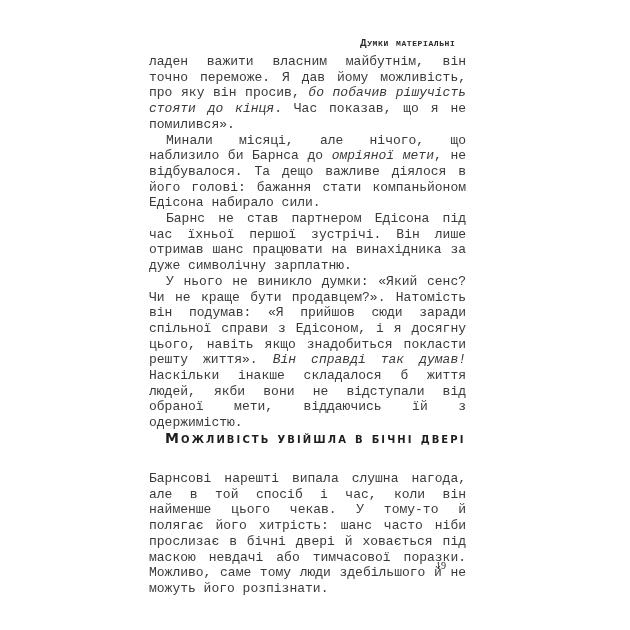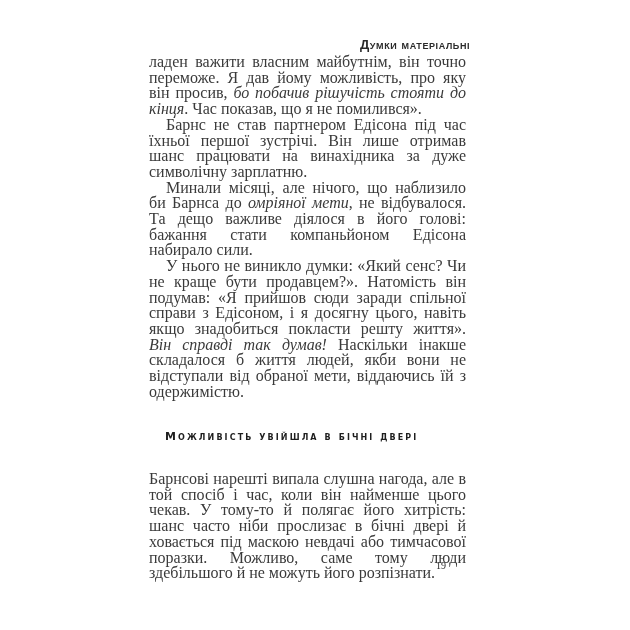--- a/index.html
+++ b/index.html
@@ -18,53 +18,53 @@
       left: 0; top: 0;
       width: 630px; height: 630px;
       background: #ffffff;
     }
     .running-head {
       position: absolute;
       top: 37px;
       left: 360px;
       width: 90px;
       text-align: right;
-      font-family: Liberation Sans, sans-serif;
-      font-size: 13px;
+      font-family: Liberation Mono, monospace;
+      font-size: 11px;
       font-weight: bold;
       font-variant: small-caps;
       letter-spacing: 0.6px;
       color: #2a2a2a;
       white-space: nowrap;
     }
     .text-block {
       position: absolute;
       left: 149px;
       width: 317px;
-      font-family: Liberation Serif, serif;
-      font-size: 16px;
+      font-family: Liberation Mono, monospace;
+      font-size: 13px;
       line-height: 15.7px;
       color: #3a3a3a;
       text-align: justify;
     }
     .block-top { top: 54px; }
     .block-bottom { top: 462px; margin-top: 9px; }
     .text-block p {
       margin: 0;
       text-indent: 0;
       hyphens: manual;
     }
     .text-block p.indent { text-indent: 17px; }
     .text-block em { font-style: italic; }
     .section-heading {
       position: absolute;
       top: 430px;
       left: 165px;
       font-family: "DejaVu Sans", sans-serif;
-      font-size: 11px;
+      font-size: 14px;
       font-weight: bold;
       font-variant: small-caps;
       letter-spacing: 2.1px;
       color: #1e1e1e;
       white-space: nowrap;
     }
     .page-number {
       position: absolute;
       top: 560px;
       left: 436px;
@@ -74,22 +74,22 @@
     }
   </style>
 </head>
 <body>
 
 <div class="page">
   <div class="running-head">Думки матеріальні</div>
 
   <div class="text-block block-top">
       <p><span>ладен важити власним майбутнім, він точно переможе. Я дав йому можливість, про яку він просив, </span><em>бо побачив рішучість стояти до кінця</em><span>. Час показав, що я не помилився».</span></p>
+      <p class="indent"><span>Минали місяці, але нічого, що наблизило би Барнса до </span><em>омріяної мети</em><span>, не відбувалося. Та дещо важливе діялося в його голові: бажання стати компаньйоном Едісона набирало сили.</span></p>
       <p class="indent"><span>Барнс не став партнером Едісона під час їхньої першої зустрічі. Він лише отримав шанс працювати на винахідника за дуже символічну зарплатню.</span></p>
-      <p class="indent"><span>Минали місяці, але нічого, що наблизило би Барнса до </span><em>омріяної мети</em><span>, не відбувалося. Та дещо важливе діялося в його голові: бажання стати компаньйоном Едісона набирало сили.</span></p>
       <p class="indent"><span>У нього не виникло думки: «Який сенс? Чи не краще бути продавцем?». Натомість він подумав: «Я прийшов сюди заради спільної справи з Едісоном, і я досягну цього, навіть якщо знадобиться покласти решту життя». </span><em>Він справді так думав!</em><span> Наскільки інакше складалося б життя людей, якби вони не відступали від обраної мети, віддаючись їй з одержимістю.</span></p>
     </div>
 
   <div class="section-heading">Можливість увійшла в бічні двері</div>
 
   <div class="text-block block-bottom">
       <p><span>Барнсові нарешті випала слушна нагода, але в той спосіб і час, коли він найменше цього чекав. У тому-то й полягає його хитрість: шанс часто ніби прослизає в бічні двері й ховається під маскою невдачі або тимчасової поразки. Можливо, саме тому люди здебільшого й не можуть його розпізнати.</span></p>
     </div>
 
   <div class="page-number">19</div>

